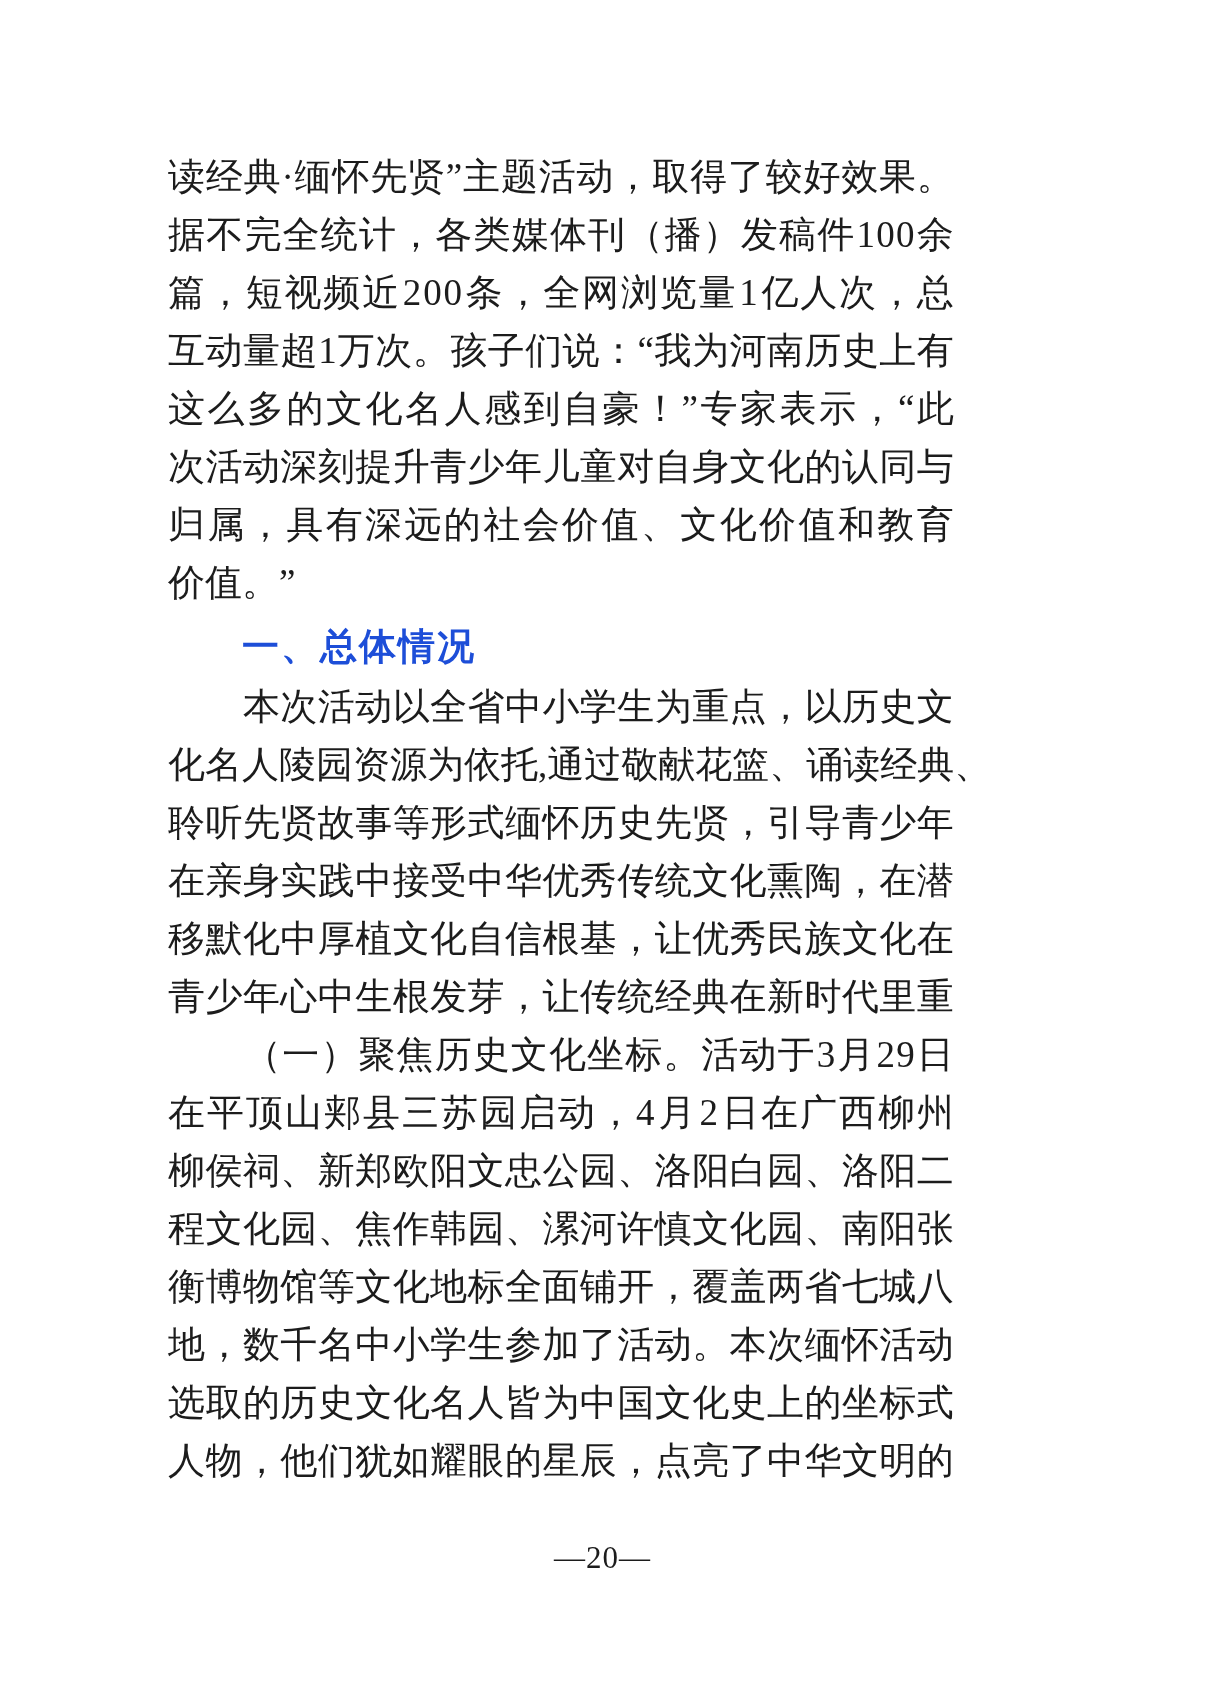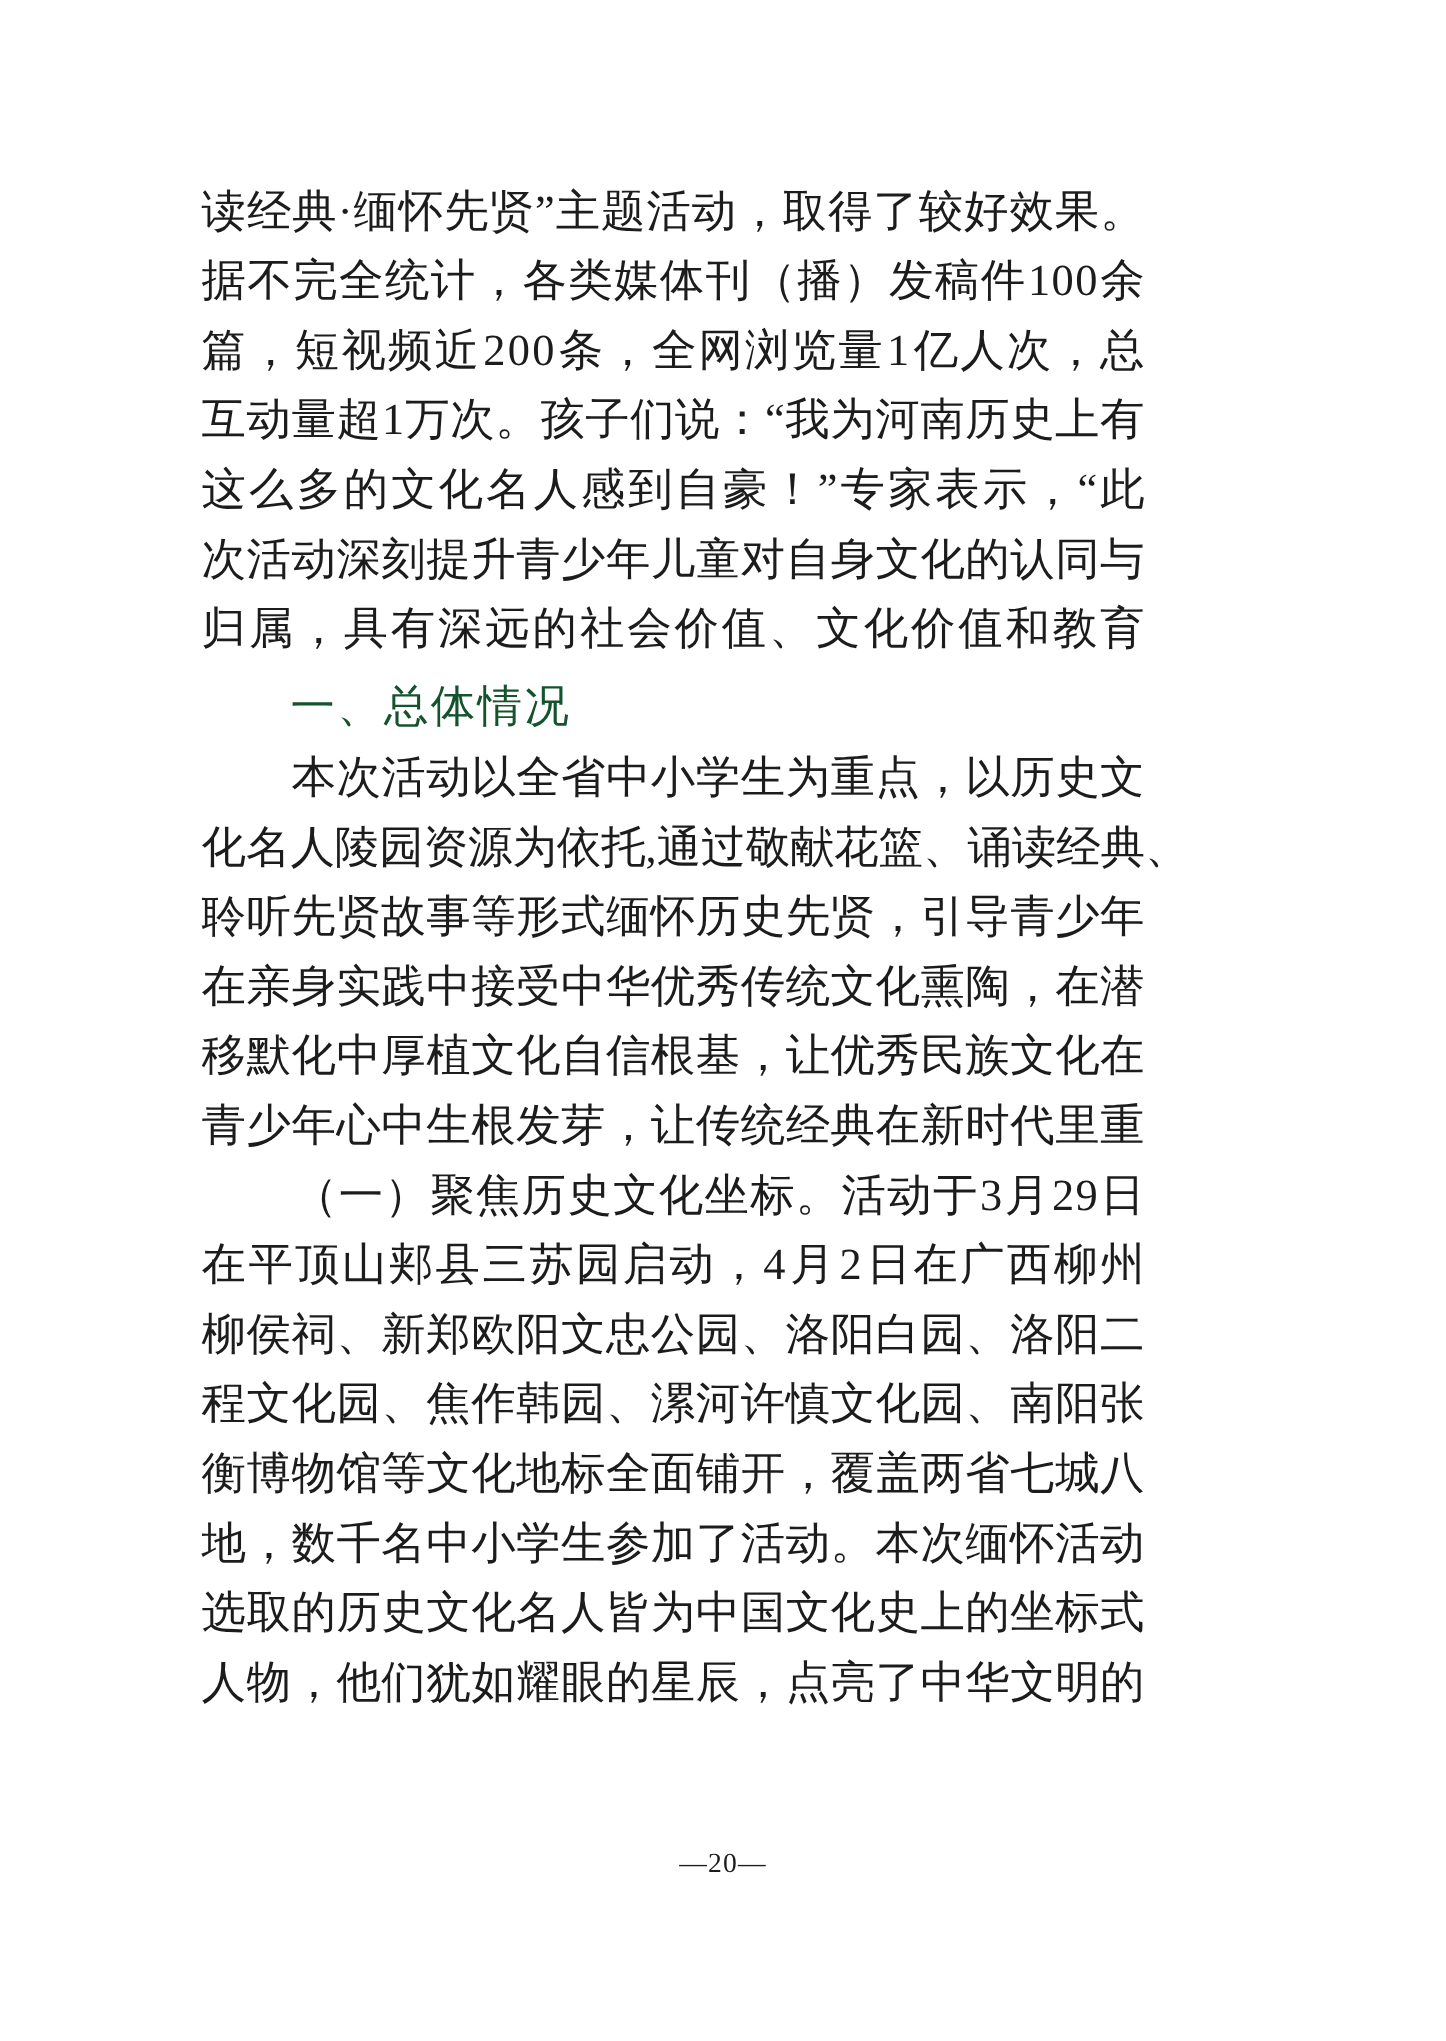--- a/index.html
+++ b/index.html
@@ -49,38 +49,38 @@
   
   .line > span {
     display: inline-block;
   }
 
   
   .heading {
     height: 62px;
     line-height: 62px;
     font-size: 37px;
-    font-weight: normal;
+    font-weight: bold;
     font-family: "Liberation Sans", "DejaVu Sans", sans-serif;
     padding-left: 74px;
     letter-spacing: 2px;
-    color: #14532d;
+    color: #1d4ed8;
   }
 
   .para-gap {
     height: 4px;
   }
 
   .page-number {
     position: absolute;
     left: 0;
     right: 0;
     top: 1540px;
     text-align: center;
-    font-size: 23px;
+    font-size: 31px;
     font-family: "Liberation Serif", "DejaVu Serif", serif;
     color: #1c1c1c;
     letter-spacing: 1px;
   }
 </style>
 </head>
 <body>
 
 <div class="page">
 
@@ -251,20 +251,21 @@
           <span>值</span>
           <span>、</span>
           <span>文</span>
           <span>化</span>
           <span>价</span>
           <span>值</span>
           <span>和</span>
           <span>教</span>
           <span>育</span>
         </div>
+        <div class="line ragged">价值。”</div>
       </div>
     <div class="para-gap"></div>
     <div class="heading">一、总体情况</div>
     <div id="para-overall">
         <div class="line">
           <span>　</span>
           <span>　</span>
           <span>本</span>
           <span>次</span>
           <span>活</span>

